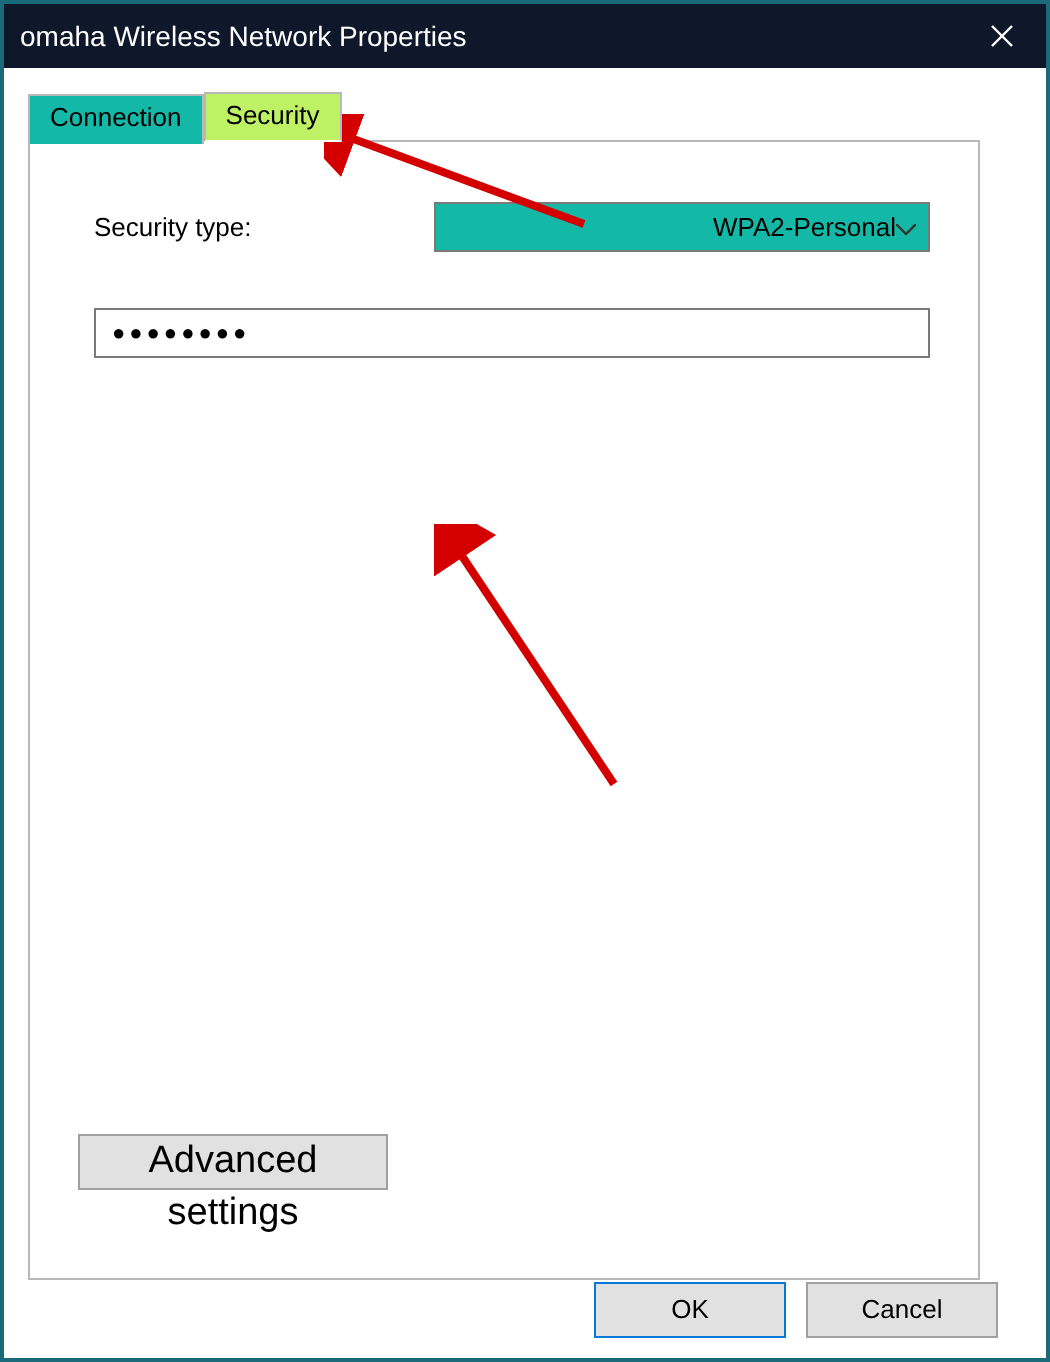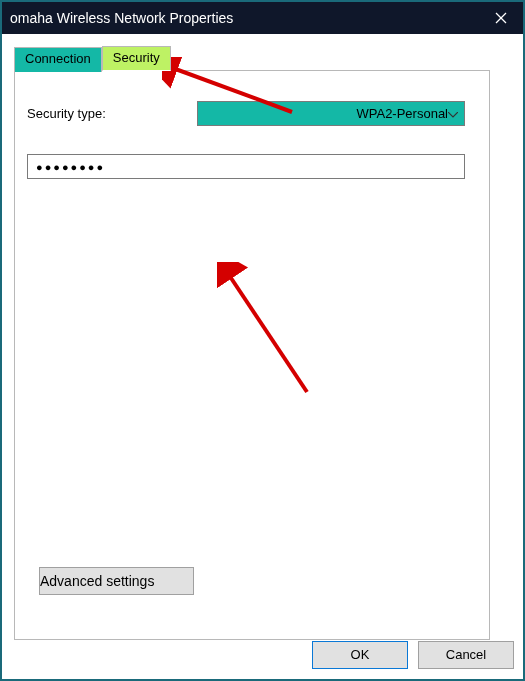--- a/index.html
+++ b/index.html
@@ -6,31 +6,31 @@
     body { width: 525px; height: 681px; background: #fff; border: 2px solid #1a6a7a; position: relative; }
     .titlebar { height: 32px; background: #0f172a; color: #fff; display: flex; align-items: center; padding: 0 0 0 8px; font-size: 14px; }
     .titlebar .title { flex: 1; }
     .titlebar .close { width: 44px; height: 32px; display: flex; align-items: center; justify-content: center; font-size: 14px; }
     .titlebar .close svg { stroke: #fff; stroke-width: 1.2; }
     .content { padding: 12px 12px 0 12px; position: relative; }
     .tabs { display: flex; height: 25px; position: relative; z-index: 2; }
     .tab { border: 1px solid #b8b8b8; border-bottom: none; padding: 3px 10px 3px 10px; font-size: 13px; background: #fff; position: relative; top: 1px; }
     .tab.conn { background: #14b8a6; top: 1px; }
     .tab.sec { background: #bef264; border-bottom: 1px solid #fff; z-index: 3; top: 0; padding-bottom: 4px; }
-    .panel { border: 1px solid #b8b8b8; background: #fff; width: 476px; height: 570px; margin-top: -1px; padding: 30px 24px 12px 12px; position: relative; }
+    .panel { border: 1px solid #b8b8b8; background: #fff; width: 476px; height: 570px; margin-top: -1px; padding: 30px 24px 12px 32px; position: relative; }
     .row { display: flex; align-items: center; margin-bottom: 14px; font-size: 13px; }
     .row .label { width: 170px; }
     .sel { flex: 1; border: 1px solid #7a7a7a; background: #14b8a6; height: 25px; display: flex; align-items: center; padding: 0 6px 0 8px; justify-content: flex-end; }
     .sel .chev svg { width: 10px; height: 6px; }
     .inp { flex: 1; border: 1px solid #7a7a7a; background: #fff; height: 25px; padding: 2px 8px; display: flex; align-items: center; letter-spacing: 2px; font-size: 11px; }
     .chkrow { display: flex; align-items: center; margin-left: 170px; margin-top: 6px; font-size: 13px; gap: 6px; }
     .shield { width: 18px; height: 18px; display: inline-block; }
     .cb { width: 17px; height: 17px; border: 1px solid #333; background: #fff; }
-    .adv { position: absolute; left: 24px; bottom: 44px; border: 1px solid #a0a0a0; background: #e1e1e1; height: 28px; width: 155px; font-size: 14px; text-align: left; line-height: 26px; }
-    .footer { position: absolute; right: 9px; bottom: 10px; display: flex; gap: 10px; padding-left: 31px; }
+    .adv { position: absolute; left: 24px; bottom: 44px; border: 1px solid #a0a0a0; background: #e1e1e1; height: 28px; width: 155px; font-size: 19px; text-align: center; line-height: 26px; }
+    .footer { position: absolute; right: 24px; bottom: 10px; display: flex; gap: 10px; padding-left: 31px; }
     .btn { border: 1px solid #a0a0a0; background: #e1e1e1; width: 96px; height: 28px; font-size: 13px; text-align: center; line-height: 26px; }
     .btn.ok { border-color: #0a78d6; }
     
     .arrow { position: absolute; pointer-events: none; }
   </style>
 </head>
 <body>
 
 <div class="titlebar">
   <span class="title">omaha Wireless Network Properties</span>

